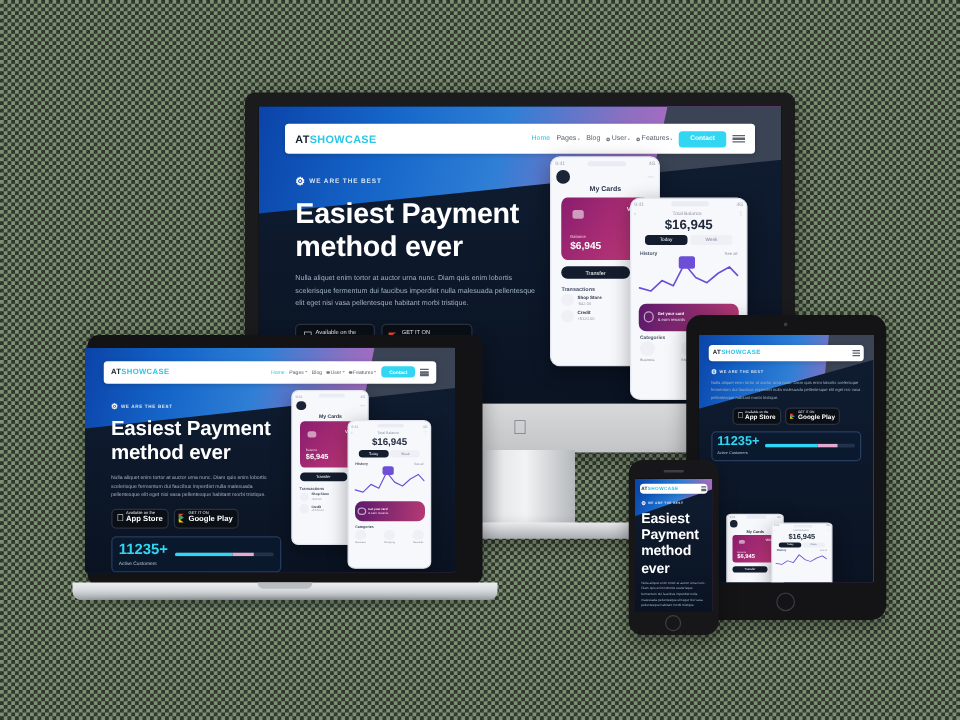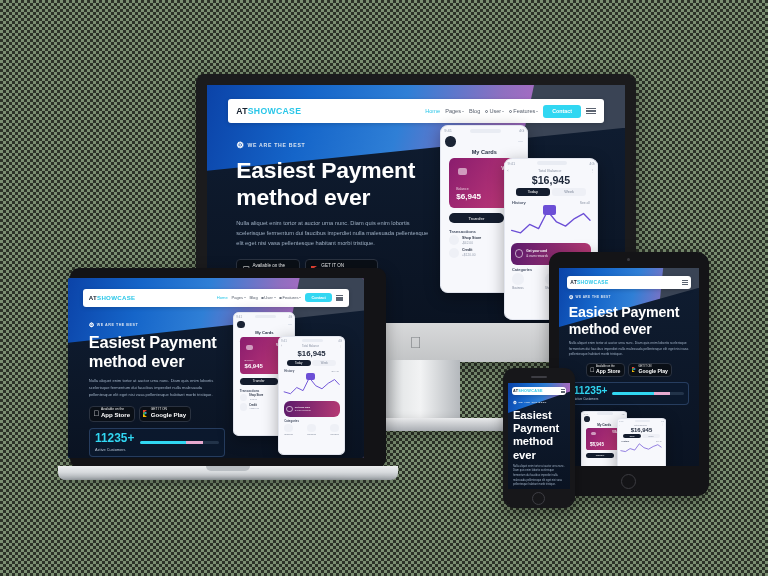--- a/index.html
+++ b/index.html
@@ -536,21 +536,20 @@
                 <i></i>
               </div>
           </div>
         </div>
 
         <div class="hero" style="left:7%;right:7%;top:13%">
           <div class="tagline" style="font-size:.95em">
             <span class="gear" style="font-size:1.7em">⚙</span>
             <span>WE ARE THE BEST</span>
           </div>
-          <div class="h1" style="font-size:4.3em;margin-top:.3em">Easiest Payment method ever</div>
           <div class="ptext" style="font-size:1em;margin-top:1em">Nulla aliquet enim tortor at auctor urna nunc. Diam quis enim lobortis scelerisque fermentum dui faucibus imperdiet nulla malesuada pellentesque elit eget nisi vasa pellentesque habitant morbi tristique.</div>
           <div class="badges" style="gap:1em;margin-top:1.5em;justify-content:center">
             <div class="badge" style="padding:.5em 1em">
               <span class="gl"></span>
               <span class="tw">
                   <span class="t1" style="font-size:.8em">Available on the</span>
                   <span class="t2" style="font-size:1.55em">App Store</span>
                 </span>
             </div>
             <div class="badge" style="padding:.5em 1em">

